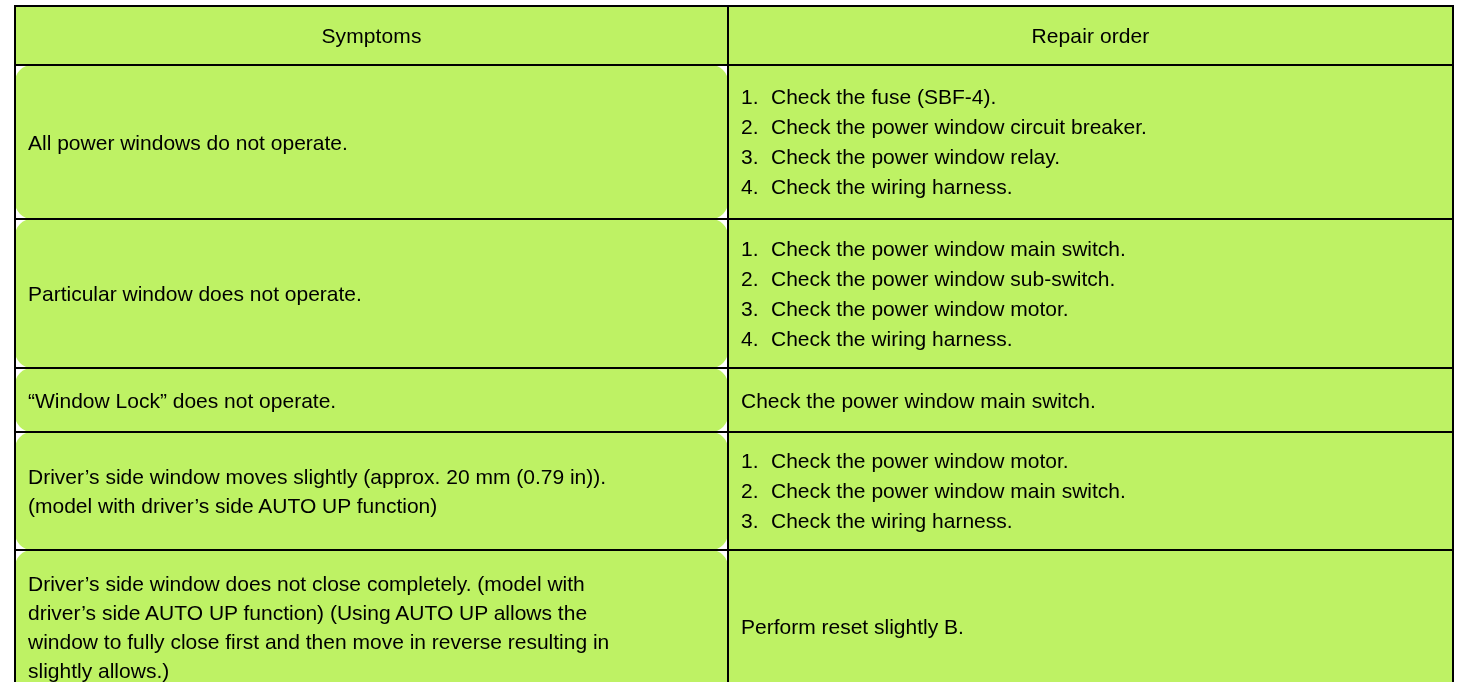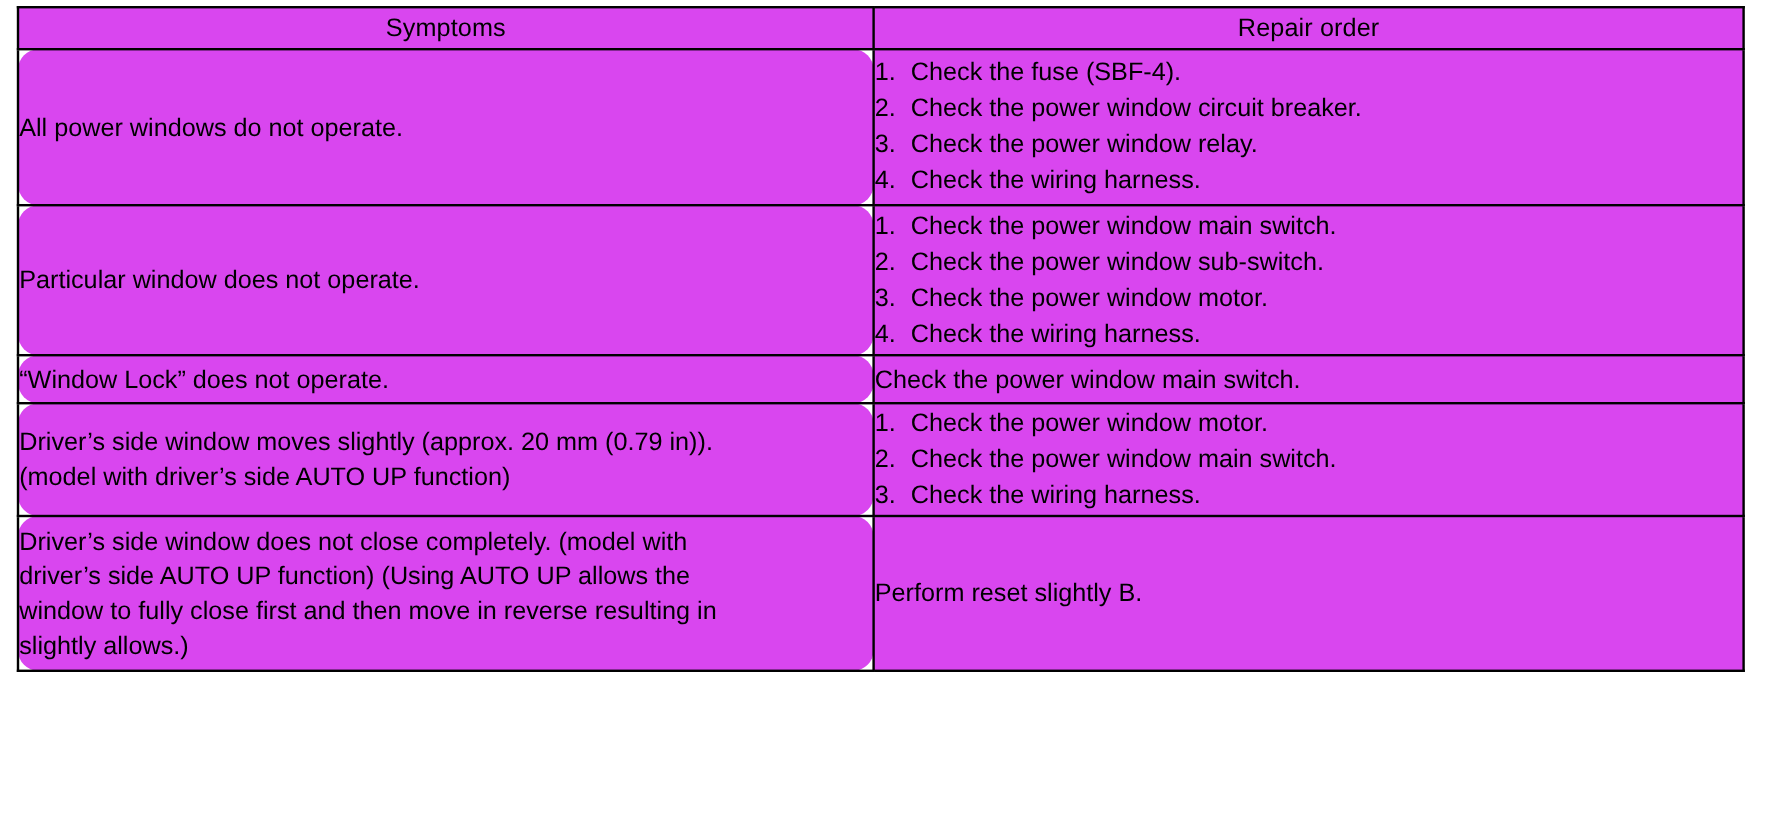--- a/index.html
+++ b/index.html
@@ -31,24 +31,24 @@
     table-layout: fixed;
     background: #ffffff;
   }
 
   table.troubleshooting col.c-symptom { width: 713px; }
   table.troubleshooting col.c-repair  { width: 725px; }
 
   table.troubleshooting th,
   table.troubleshooting td {
     border: 2px solid #000000;
-    padding: 0;
+    padding: 12px;
     vertical-align: middle;
     font-weight: normal;
-    background: #d946ef;
+    background: #bef264;
   }
 
   
   .hdr-cell {
     height: 33px;
     text-align: center;
     font-size: 21px;
     line-height: 33px;
     letter-spacing: 0.1px;
   }

